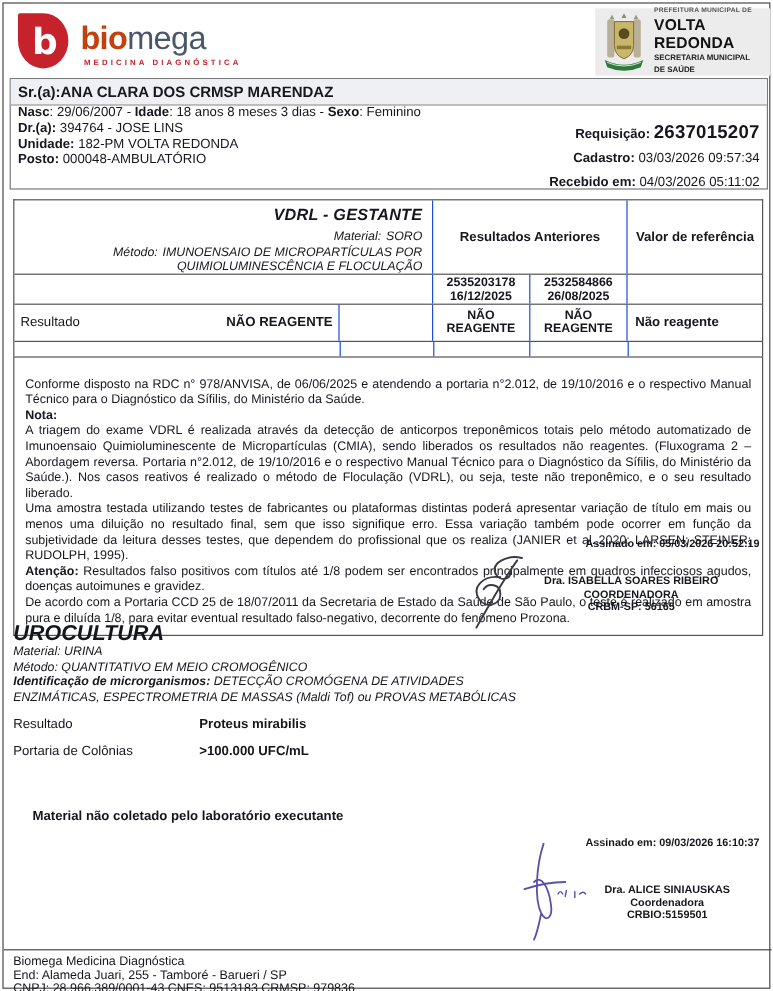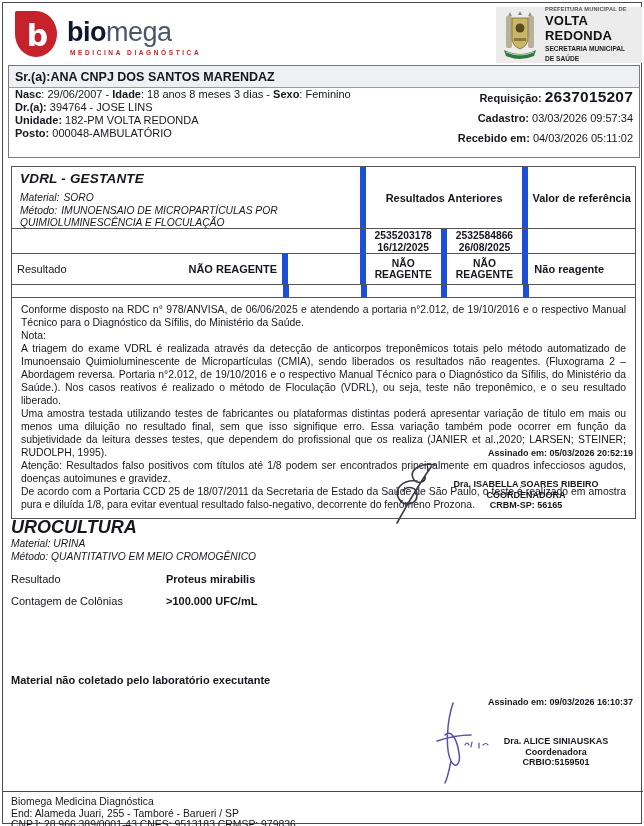--- a/index.html
+++ b/index.html
@@ -13,91 +13,91 @@
 
   
   .logo-biomega { position:absolute; left:12px; top:8px; width:230px; height:50px; }
   .bm-drop {
     position:absolute; left:0; top:0; width:42px; height:46px;
     background:#c5222b; border-radius:4% 50% 50% 50%;
     display:flex; align-items:center; justify-content:center;
   }
   .bm-b { color:#fff; font-size:30px; font-weight:bold; font-family:"DejaVu Sans",sans-serif; margin-left:3px; margin-top:2px; }
   .bm-word { position:absolute; left:52px; top:6px; font-size:27px; letter-spacing:-0.5px; color:#43506000; }
-  .bm-word b { color:#0f172a; font-weight:bold; }
+  .bm-word b { color:#c2410c; font-weight:bold; }
   .bm-word span { color:#4a576a; font-weight:normal; }
   .bm-tag { position:absolute; left:55px; top:38px; font-size:6.5px; letter-spacing:2.6px; color:#c5222b; font-weight:bold; }
 
   .logo-vr { position:absolute; left:493px; top:4px; width:146px; height:56px; background:#ececec; display:flex; align-items:center; padding:2px 4px; }
   .vr-crest { width:40px; height:50px; flex:0 0 auto; }
   .vr-text { margin-left:5px; line-height:1; }
   .vr-small { font-size:5.6px; font-weight:bold; color:#555; letter-spacing:0.2px; }
   .vr-big { font-size:13px; font-weight:800; color:#111; letter-spacing:0.2px; line-height:15px; font-stretch:condensed; }
   .vr-sub { font-size:6.6px; font-weight:bold; color:#222; line-height:8px; margin-top:2px; }
 
   
   .patient-box { position:absolute; left:5px; top:62px; width:632px; height:93px; border:1px solid #7a7a7a; background:#fff; }
   .patient-name-bar { height:22px; background:#eef0f3; border-bottom:1px solid #9a9a9a; display:flex; align-items:center; padding-left:6px; font-size:12.5px; font-weight:bold; }
   .patient-cols { position:relative; font-size:11px; }
   .p-left { position:absolute; left:6px; top:0; line-height:13px; }
   .p-left b { font-weight:bold; }
   .p-right { position:absolute; right:6px; top:0; text-align:right; }
-  .req-line { margin-top:0; }
+  .req-line { margin-top:14px; }
   .req-line b.lbl { font-size:11px; }
   .req-num { font-size:15.5px; font-weight:bold; letter-spacing:0.2px; }
   .cad-line { margin-top:6px; }
   .rec-line { margin-top:8px; }
   .p-right b { font-weight:bold; }
 
   
   .vdrl-wrap { position:absolute; left:8px; top:163px; width:625px; }
   .vtable { border:1px solid #555; border-bottom:none; }
   .vrow { display:flex; }
   .vrow + .vrow { border-top:1px solid #555; }
-  .cell { padding:0; }
-  .bl { border-left:6px solid #1d4ed8; }
+  .cell { padding:0;text-align:right; }
+  .bl { border-left:1px solid #1d4ed8; }
   .c-main { width:349px; }
   .c-prev1 { width:81px; }
   .c-prev2 { width:82px; }
   .c-ref { width:113px; }
   .c-prevspan { width:163px; }
   .row-head { height:61px; }
   .head-main { padding:4px 8px; }
   .exam-title { font-size:13.5px; font-weight:bold; font-style:italic; letter-spacing:0.2px; }
   .mat-line { font-size:10.3px; font-style:italic; margin-top:6px; line-height:12px; }
   .mat-line .lbl { margin-right:4px; }
   .hdr-cell { display:flex; align-items:center; justify-content:center; font-size:11px; font-weight:bold; text-align:center; }
   .row-ids { height:25px; }
   .id-cell { font-size:10.3px; font-weight:bold; text-align:center; line-height:11.5px; padding-top:1px; }
   .row-res { height:31px; }
   .res-mainA { width:271px; display:flex; align-items:center; justify-content:space-between; padding:0 5px 0 5px; font-size:11px; }
   .res-mainB { width:78px; }
   .res-val { font-weight:bold; font-size:11px; }
   .na-cell { display:flex; align-items:center; justify-content:center; font-size:10.3px; font-weight:bold; text-align:center; line-height:11.5px; }
   .ref-cell { display:flex; align-items:center; font-size:11px; font-weight:bold; padding-left:6px; }
   .row-spacer { height:13px; }
-  .notes-box { border:1px solid #555; padding:5px 9px 7px 9px; font-size:10.4px; line-height:13px; text-align:justify; }
-  .notes-box b { font-weight:normal; }
+  .notes-box { border:1px solid #555; padding:16px 9px 7px 9px; font-size:10.4px; line-height:13px; text-align:justify; }
+  .notes-box b { font-weight:bold; }
 
   .signed-line { position:absolute; right:8px; font-size:9px; font-weight:bold; }
   .sig-svg { position:absolute; }
   .cred-block { position:absolute; text-align:center; font-size:9px; font-weight:bold; line-height:10.5px; }
 
   
   .uro { position:absolute; left:8px; top:514px; width:620px; }
   .uro-title { font-size:18px; font-weight:bold; font-style:italic; }
   .uro-line { font-size:10.3px; font-style:italic; line-height:12.5px; }
   .uro-line .blab { font-weight:bold; }
   .uro-ident { width:420px; }
   .uro-resrow { display:flex; font-size:11px; margin-top:10px; }
   .uro-resrow .rlab { width:155px; }
   .uro-resrow .rval { font-weight:bold; }
   .uro-ref { font-size:11px; margin-top:24px; }
   .uro-ref b { font-weight:bold; }
-  .uro-note { position:absolute; left:8px; top:671px; font-size:11px; font-weight:bold; }
+  .uro-note { position:absolute; left:24px; top:671px; font-size:11px; font-weight:bold; }
 
   
   .footer-sep { position:absolute; left:0px; top:788px; width:640px; border-top:1px solid #4a4a4a; }
   .footer { position:absolute; left:8px; top:793px; font-size:10.4px; line-height:11.5px; }
 </style>
 </head>
 <body>
 
 <div class="page">
 
@@ -128,21 +128,21 @@
       <div class="vr-big">VOLTA</div>
       <div class="vr-big">REDONDA</div>
       <div class="vr-sub">SECRETARIA MUNICIPAL</div>
       <div class="vr-sub">DE SAÚDE</div>
     </div>
   </div>
 
   <div class="patient-box">
     <div class="patient-name-bar">
       <span>Sr.(a): </span>
-      <span>ANA CNPJ DOS SANTOS MARENDAZ</span>
+      <span>ANA CLARA DOS CRMSP MARENDAZ</span>
     </div>
     <div class="patient-cols">
       <div class="p-left">
         <div><b>Nasc</b><span>: 29/06/2007</span><span> - </span><b>Idade</b><span>: 18 anos 8 meses 3 dias</span><span> - </span><b>Sexo</b><span>: Feminino</span></div>
         <div><b>Dr.(a):</b><span> 394764 - JOSE LINS</span></div>
         <div><b>Unidade:</b><span> 182-PM VOLTA REDONDA</span></div>
         <div><b>Posto:</b><span> 000048-AMBULATÓRIO</span></div>
       </div>
       <div class="p-right">
         <div class="req-line"><b class="lbl">Requisição: </b><span class="req-num">2637015207</span></div>
@@ -212,26 +212,27 @@
   <div class="cred-block" style="right:10px; top:476px; width:210px">
     <div>Dra. ISABELLA SOARES RIBEIRO</div>
     <div>COORDENADORA</div>
     <div>CRBM-SP: 56165</div>
   </div>
 
   <div class="uro">
     <div class="uro-title">UROCULTURA</div>
     <div class="uro-line"><span>Material:</span>&nbsp;<span>URINA</span></div>
     <div class="uro-line"><span>Método:</span>&nbsp;<span>QUANTITATIVO EM MEIO CROMOGÊNICO</span></div>
+    <div class="uro-line uro-ident"><span class="blab">Identificação de microrganismos:</span><span> DETECÇÃO CROMÓGENA DE ATIVIDADES ENZIMÁTICAS, ESPECTROMETRIA DE MASSAS (Maldi Tof) ou PROVAS METABÓLICAS</span></div>
     <div class="uro-resrow">
       <span class="rlab">Resultado</span>
       <span class="rval">Proteus mirabilis</span>
     </div>
     <div class="uro-resrow">
-      <span class="rlab">Contagem de Colônias</span>
+      <span class="rlab">Portaria de Colônias</span>
       <span class="rval">&gt;100.000 UFC/mL</span>
     </div>
   </div>
   <div class="uro-note">Material não coletado pelo laboratório executante</div>
 
   <div class="signed-line" style="top:694px">Assinado em: 09/03/2026 16:10:37</div>
   <svg class="sig-svg" style="left:432px; top:698px" width="80" height="84" viewBox="0 0 80 84">
     <path d="M18 2 C 12 20, 10 48, 16 60 C 20 68, 26 64, 24 52 C 22 38, 16 28, 10 34 M2 40 C 14 36, 26 34, 36 34 M16 60 C 14 70, 12 78, 10 82" stroke="#5a50ac" stroke-width="1.5" fill="none" stroke-linecap="round"></path>
     <path d="M30 44 q2 -4 4 0 M36 46 l1 -5 M44 42 l0 5 M48 44 q3 -3 5 0" stroke="#5a50ac" stroke-width="1.2" fill="none" stroke-linecap="round"></path>
   </svg>

